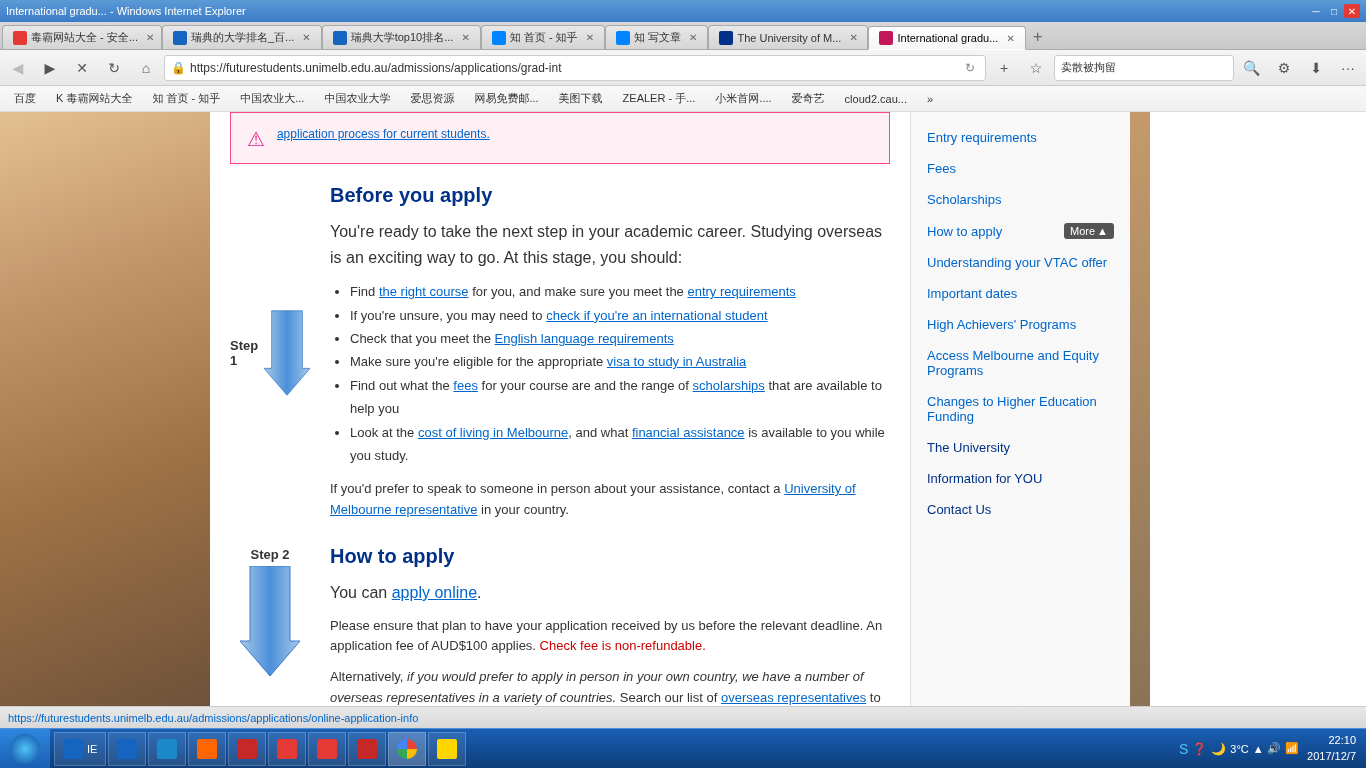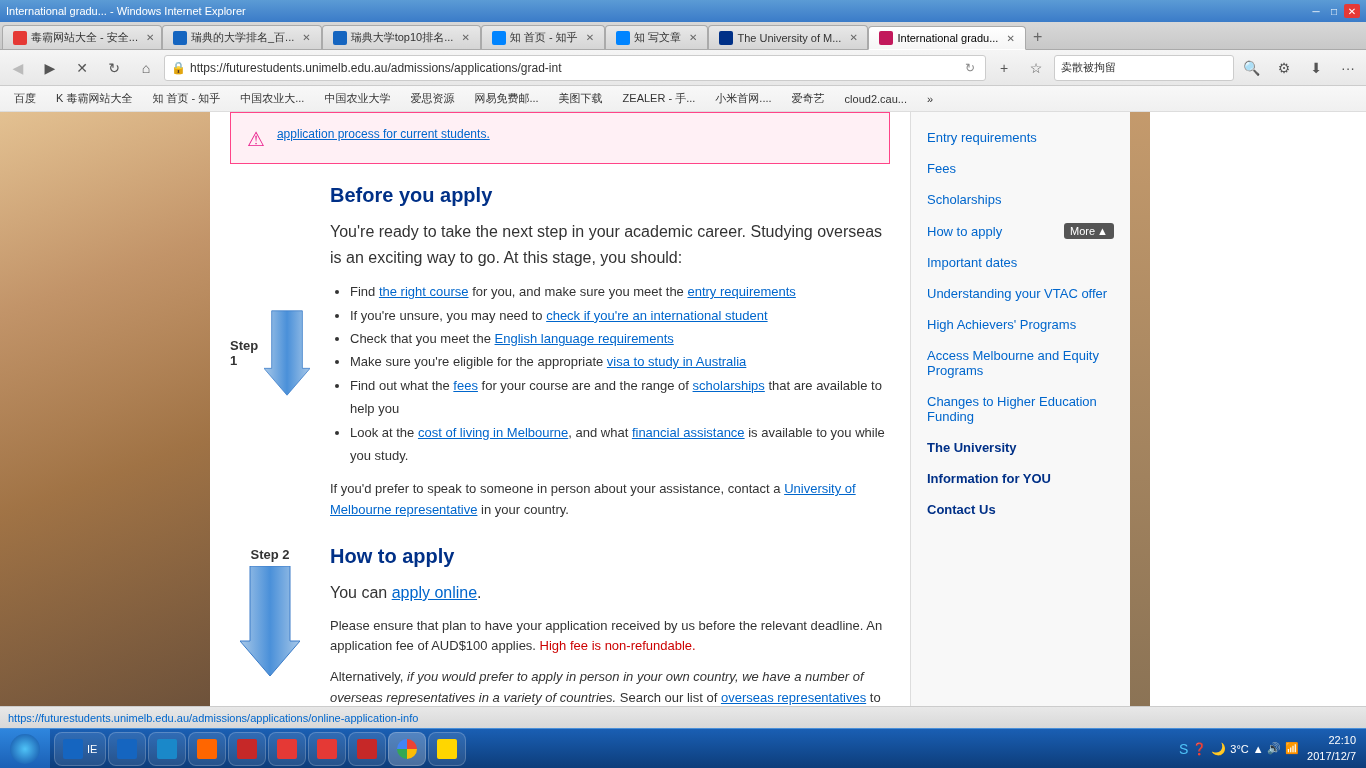--- a/index.html
+++ b/index.html
@@ -3,21 +3,21 @@
   <meta charset="utf-8">
   <style>
     * { margin: 0; padding: 0; box-sizing: border-box; }
     body { font-family: Arial, sans-serif; font-size: 13px; background: #f0f0f0; width: 1366px; height: 768px; overflow: hidden; }
 
     
     .taskbar { position: fixed; bottom: 0; left: 0; right: 0; height: 40px; background: linear-gradient(to bottom, #1a5fb4, #0d3d7a); display: flex; align-items: center; z-index: 1000; border-top: 1px solid #4a90d9; }
     .taskbar-start { width: 50px; height: 40px; background: linear-gradient(to bottom, #2e86de, #1a5fb4); display: flex; align-items: center; justify-content: center; cursor: pointer; }
     .taskbar-start-icon { width: 30px; height: 30px; background: radial-gradient(circle, #4fc3f7, #0d47a1); border-radius: 50%; }
     .taskbar-items { display: flex; align-items: center; flex: 1; padding: 0 4px; gap: 2px; }
-    .taskbar-item { height: 34px; padding: 5px 8px; display: flex; align-items: center; gap: 4px; background: rgba(255,255,255,0.1); border: 1px solid rgba(255,255,255,0.2); border-radius: 8px; cursor: pointer; color: white; font-size: 11px; }
+    .taskbar-item { height: 34px; padding: 5px 8px; display: flex; align-items: center; gap: 4px; background: rgba(255,255,255,0.1); border: 1px solid rgba(255,255,255,0.2); border-radius: 0; cursor: pointer; color: white; font-size: 11px; }
     .taskbar-item.active { background: rgba(255,255,255,0.25); }
     .taskbar-icon { width: 20px; height: 20px; border-radius: 2px; }
     .taskbar-right { display: flex; align-items: center; gap: 8px; padding: 0 10px; color: white; font-size: 11px; }
     .taskbar-clock { text-align: right; line-height: 1.4; }
     .system-tray { display: flex; align-items: center; gap: 4px; }
 
     
     .browser { position: absolute; top: 0; left: 0; right: 0; bottom: 40px; background: #f0f0f0; display: flex; flex-direction: column; }
     .browser-titlebar { height: 22px; background: linear-gradient(to bottom, #5b9bd5, #3a7bc8); display: flex; align-items: center; justify-content: space-between; padding: 0 6px; }
     .browser-title { color: white; font-size: 11px; flex: 1; }
@@ -72,21 +72,21 @@
     .step-intro { font-size: 16px; color: #333; line-height: 1.6; margin-bottom: 10px; margin-top: 10px; }
     .step-list { margin-left: 20px; margin-bottom: 12px; }
     .step-list li { font-size: 13px; color: #333; line-height: 1.8; }
     .step-link { color: #0066cc; text-decoration: underline; cursor: pointer; }
     .step-note { font-size: 13px; color: #333; line-height: 1.6; margin-top: 10px; }
     .fee-red { color: #cc0000; }
 
     
     .sidebar { width: 220px; flex-shrink: 0; background: #f8f8f8; padding: 10px 0; border-left: 1px solid #ddd; }
     .sidebar-item { padding: 8px 16px; font-size: 13px; color: #0066cc; cursor: pointer; display: block; border-bottom: none; }
-    .sidebar-item.section-header { color: #003087; font-weight: bold; font-size: 13px; }
+    .sidebar-item.section-header { color: #003087; font-weight: normal; font-size: 13px; }
     .more-badge { background: #555; color: white; font-size: 11px; padding: 2px 6px; border-radius: 3px; cursor: pointer; display: flex; align-items: center; gap: 2px; }
 
     
     .right-panel { width: 20px; background: linear-gradient(to bottom, #c49a6c, #8b7355); flex-shrink: 0; }
 
     
     .status-bar { height: 22px; background: linear-gradient(to bottom, #e8e8e8, #d8d8d8); border-top: 1px solid #ccc; display: flex; align-items: center; padding: 0 8px; font-size: 11px; color: #333; }
     .status-link { color: #0066cc; }
 
     
@@ -250,21 +250,21 @@
               </defs>
               <polygon points="10,0 50,0 50,75 60,75 30,110 0,75 10,75" fill="url(#arrowGrad2)" stroke="#3a7bc8" stroke-width="1"></polygon>
             </svg>
           </div>
           <div class="inline-step step-body">
             <h2 class="step-title">How to apply</h2>
             <p class="step-intro">
               <span>You can </span><a class="step-link">apply online</a><span>.</span>
             </p>
             <p class="step-note">
-              <span>Please ensure that plan to have your application received by us before the relevant deadline.  An application fee of AUD$100 applies.</span><span class="fee-red"> High fee is non-refundable.</span>
+              <span>Please ensure that plan to have your application received by us before the relevant deadline.  An application fee of AUD$100 applies.</span><span class="fee-red"> Check fee is non-refundable.</span>
             </p>
             <p class="step-note" style="margin-top:10px;">
               <span>Alternatively, </span><em>if you would prefer to apply in person in your own country, we have a number of overseas representatives in a variety of countries.</em><span> Search our list of </span><a class="step-link">overseas representatives</a><span> to find one near you.</span>
             </p>
 
           </div>
         </div>
 
       </div>
 
@@ -272,22 +272,22 @@
         <div class="sidebar-item">Entry requirements</div>
         <div class="sidebar-item">Fees</div>
         <div class="sidebar-item">Scholarships</div>
         <div class="sidebar-item" style="display:flex;align-items:center;justify-content:space-between;">
           <span>How to apply</span>
           <div class="more-badge">
             <span>More</span>
             <span>▲</span>
           </div>
         </div>
+        <div class="sidebar-item">Understanding your VTAC offer</div>
         <div class="sidebar-item">Important dates</div>
-        <div class="sidebar-item">Understanding your VTAC offer</div>
         <div class="sidebar-item">High Achievers' Programs</div>
         <div class="sidebar-item">Access Melbourne and Equity Programs</div>
         <div class="sidebar-item">Changes to Higher Education Funding</div>
         <div class="sidebar-item section-header">The University</div>
         <div class="sidebar-item section-header">Information for YOU</div>
         <div class="sidebar-item section-header">Contact Us</div>
       </div>
 
       <div class="right-panel"></div>
 

